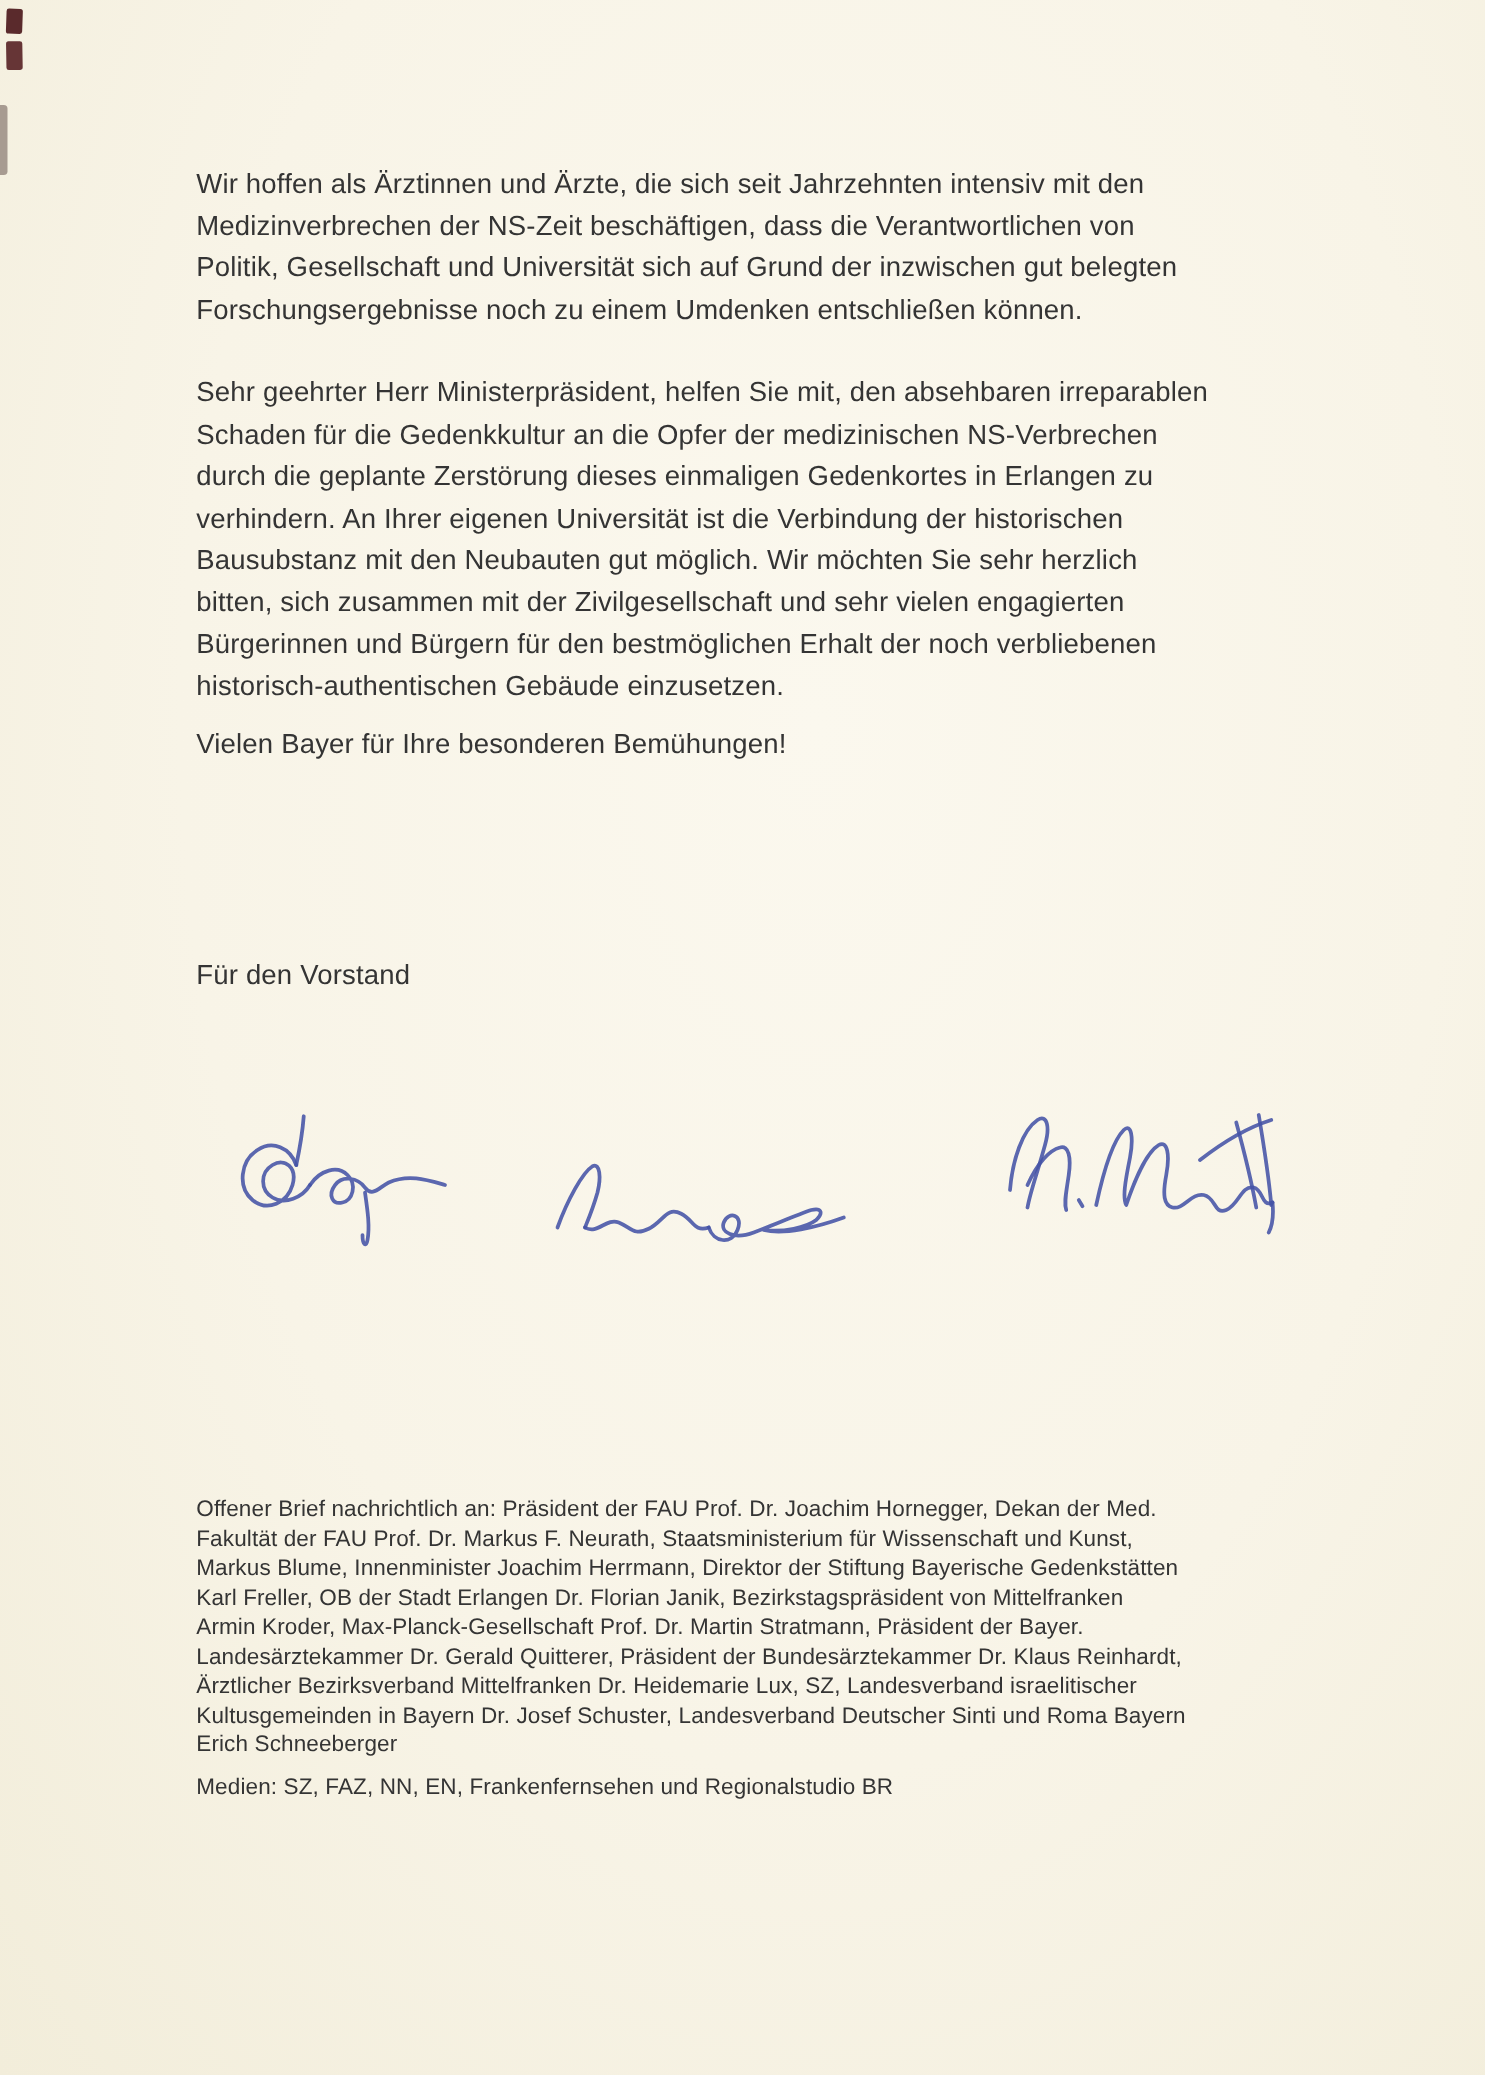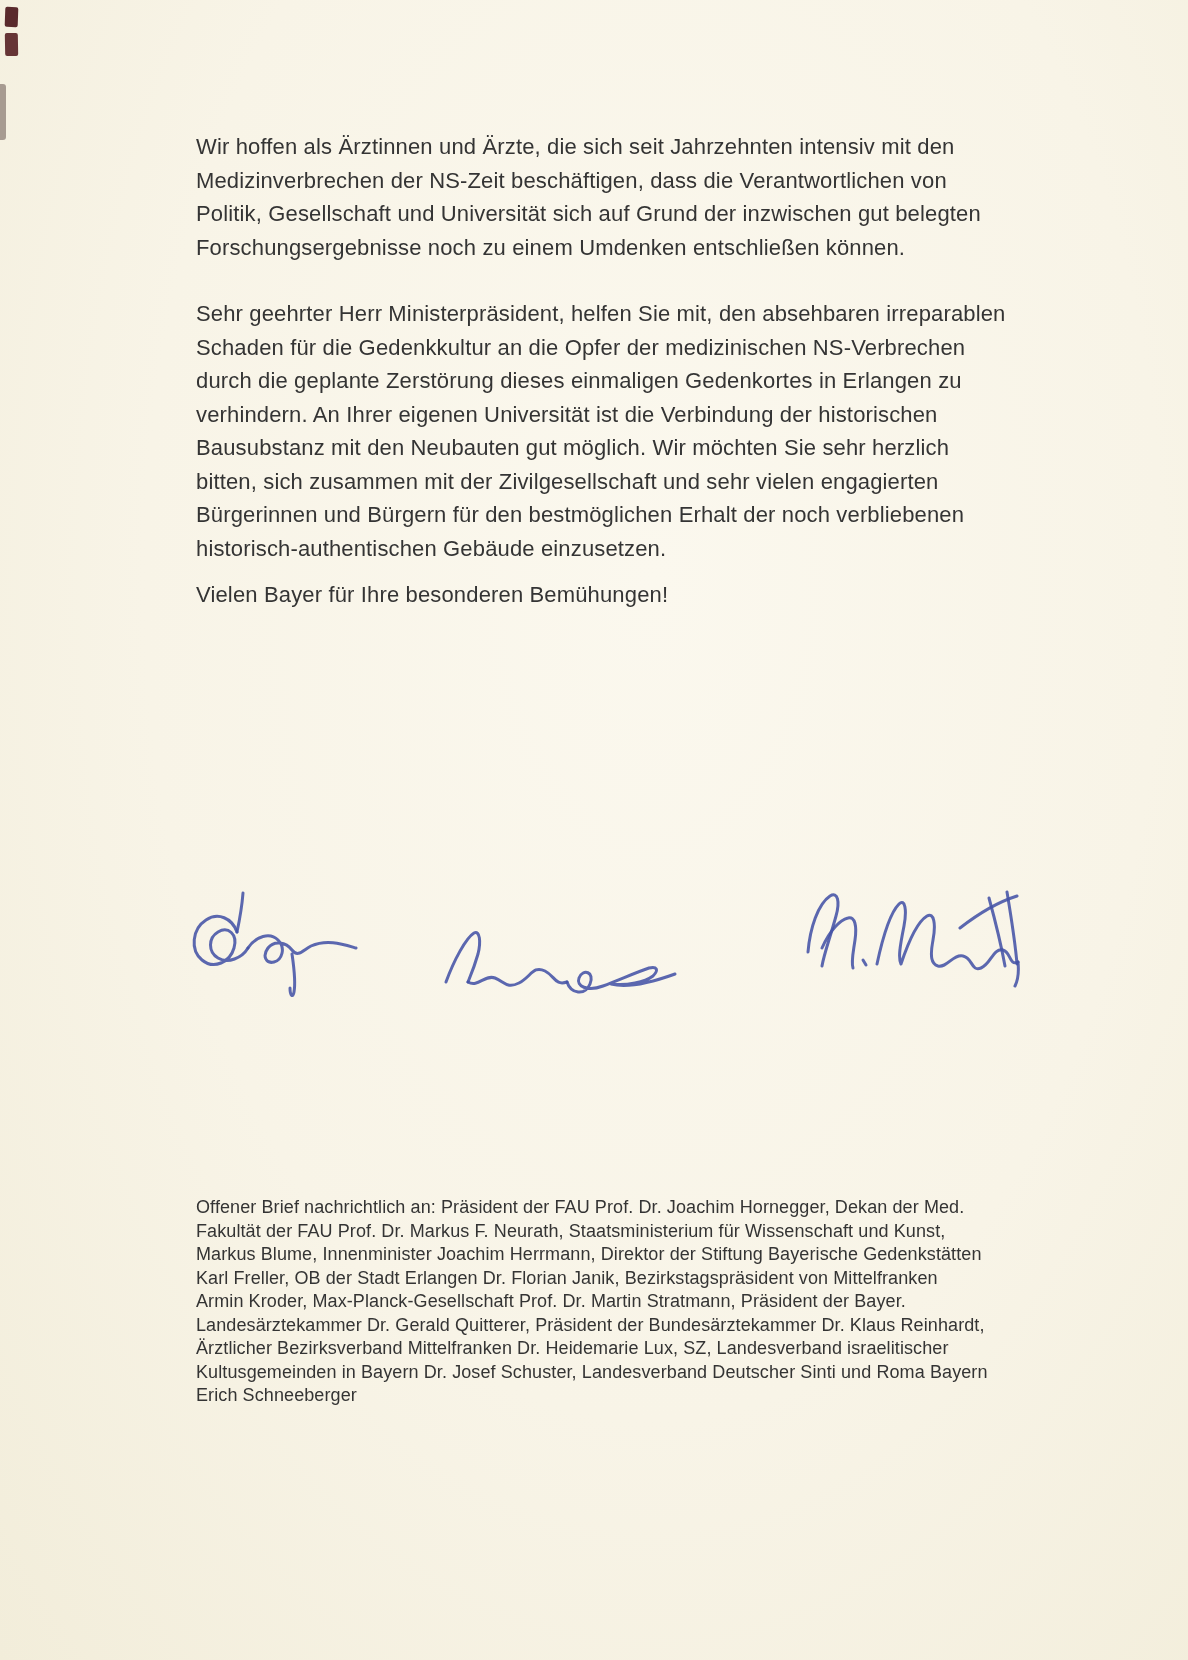--- a/index.html
+++ b/index.html
@@ -18,21 +18,20 @@
     font-family:"Liberation Sans", sans-serif;
     color:var(--text);
   }
   .tb{
     position:absolute;
     white-space:pre-line;
     font-size:22px;
     line-height:33.5px;
     letter-spacing:0.15px;
     color:var(--text);
-    margin-left:39px;
   }
   .small{
     font-size:18px;
     line-height:23.5px;
     letter-spacing:0.1px;
   }
   .names-row span{
     position:absolute;
     top:0;
     white-space:nowrap;
@@ -80,20 +79,21 @@
 durch die geplante Zerstörung dieses einmaligen Gedenkortes in Erlangen zu
 verhindern. An Ihrer eigenen Universität ist die Verbindung der historischen
 Bausubstanz mit den Neubauten gut möglich. Wir möchten Sie sehr herzlich
 bitten, sich zusammen mit der Zivilgesellschaft und sehr vielen engagierten
 Bürgerinnen und Bürgern für den bestmöglichen Erhalt der noch verbliebenen
 historisch-authentischen Gebäude einzusetzen.</div>
 
   <div class="tb" style="left:157px;top:578px;width:700px;">Vielen Bayer für Ihre besonderen Bemühungen!</div>
 
 
+  <div class="tb" style="left:157px;top:763px;width:500px;">Für den Vorstand</div>
 
   <svg class="sig-svg" viewBox="0 0 880 174">
     <g>
       <path d="M 103 67 C 102 80, 100 92, 97 106"></path>
       <path d="M 97 106 C 92 92, 78 86, 66 94 C 52 103, 50 124, 62 134 C 74 144, 90 136, 94 122 C 98 108, 88 100, 78 106 C 68 112, 68 126, 78 132 C 88 138, 102 132, 108 122"></path>
       <path d="M 108 122 C 116 110, 130 106, 138 114 C 146 122, 142 134, 134 136 C 126 138, 122 130, 128 122 C 134 114, 146 116, 152 124 C 158 132, 163 124, 171 120 C 187 113, 202 118, 216 122"></path>
       <path d="M 152 128 C 154 142, 156 155, 154 166 C 153 172, 150 170, 150 162"></path>
     </g>
     <g>
       <path d="M 306 156 C 314 134, 326 112, 334 107 C 340 104, 341 116, 338 128 C 334 142, 330 151, 328 156"></path>
@@ -116,14 +116,15 @@
   <div class="tb small" style="left:157px;top:1196px;width:880px;">Offener Brief nachrichtlich an: Präsident der FAU Prof. Dr. Joachim Hornegger, Dekan der Med.
 Fakultät der FAU Prof. Dr. Markus F. Neurath, Staatsministerium für Wissenschaft und Kunst,
 Markus Blume, Innenminister Joachim Herrmann, Direktor der Stiftung Bayerische Gedenkstätten
 Karl Freller, OB der Stadt Erlangen Dr. Florian Janik, Bezirkstagspräsident von Mittelfranken
 Armin Kroder, Max-Planck-Gesellschaft Prof. Dr. Martin Stratmann, Präsident der Bayer.
 Landesärztekammer Dr. Gerald Quitterer, Präsident der Bundesärztekammer Dr. Klaus Reinhardt,
 Ärztlicher Bezirksverband Mittelfranken Dr. Heidemarie Lux, SZ, Landesverband israelitischer
 Kultusgemeinden in Bayern Dr. Josef Schuster, Landesverband Deutscher Sinti und Roma Bayern
 Erich Schneeberger</div>
 
+  <div class="tb small" style="left:157px;top:1418px;width:800px;">Medien: SZ, FAZ, NN, EN, Frankenfernsehen und Regionalstudio BR</div>
 
 </div>
 
 </body></html>

